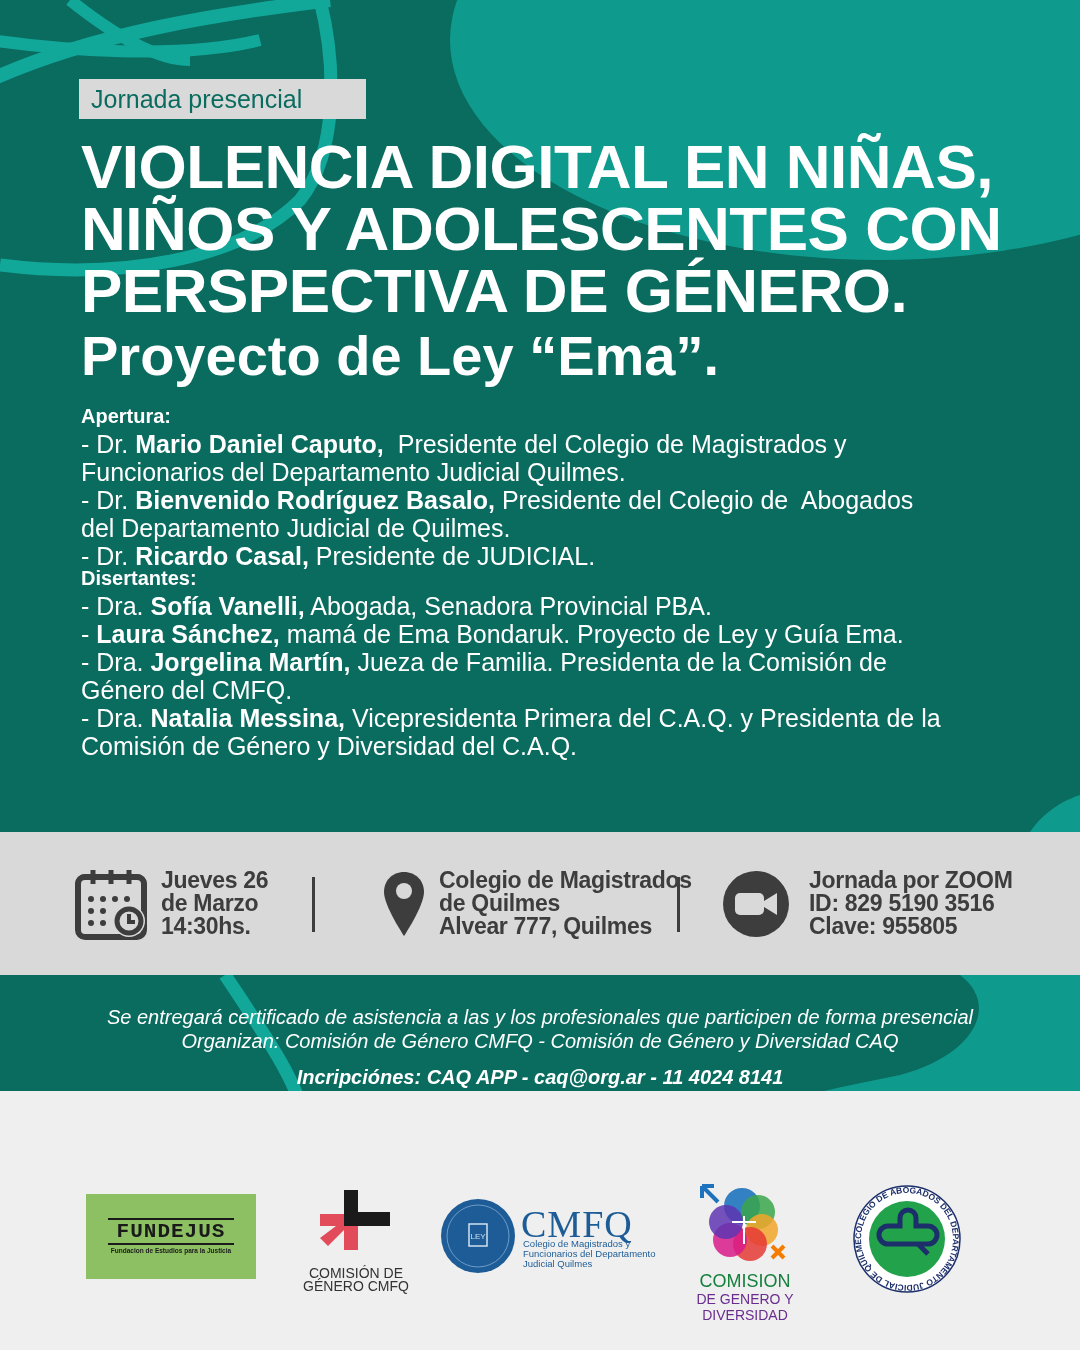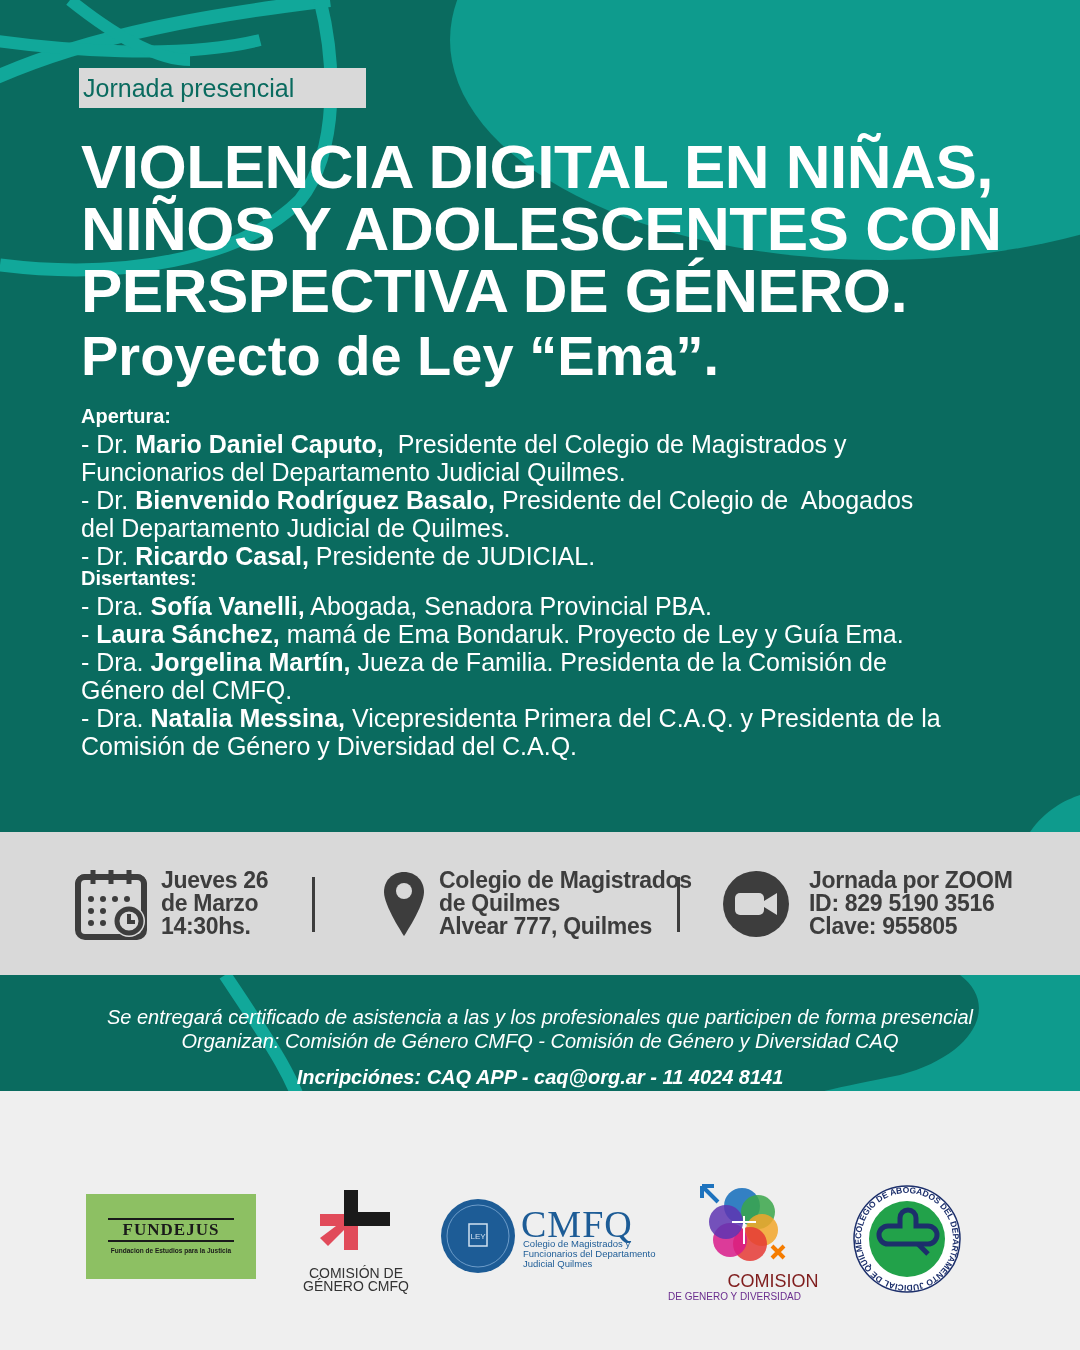--- a/index.html
+++ b/index.html
@@ -6,23 +6,23 @@
   html, body { width: 1080px; height: 1350px; overflow: hidden; background: #efefef; }
   body { font-family: "Liberation Sans", sans-serif; position: relative; }
 
   .poster { position: absolute; left: 0; top: 0; width: 1080px; height: 1350px; }
 
   
   .top { position: absolute; left: 0; top: 0; width: 1080px; height: 832px; background: #0a6b5f; overflow: hidden; }
   .deco { position: absolute; left: 0; top: 0; }
 
   .tag {
-    position: absolute; left: 79px; top: 68px; width: 287px; height: 40px;
+    position: absolute; left: 79px; top: 79px; width: 287px; height: 40px;
     background: #d9d9d9; color: #0a6b5f;
-    font-size: 25px; line-height: 40px; padding-left: 4px;
+    font-size: 25px; line-height: 40px; padding-left: 12px;
   }
   .title {
     position: absolute; left: 81px; top: 136px; width: 980px;
     color: #ffffff; font-weight: 700; font-size: 62px; line-height: 62px; letter-spacing: -0.5px;
   }
   .title div { white-space: nowrap; }
   .subtitle {
     position: absolute; left: 81px; top: 326px; color: #fff; font-weight: 700;
     font-size: 56px; line-height: 60px; white-space: nowrap;
   }
@@ -39,27 +39,27 @@
   .sep { position: absolute; top: 877px; width: 3px; height: 55px; background: #3d3d3d; }
 
   
   .lower { position: absolute; left: 0; top: 975px; width: 1080px; height: 116px; background: #0a6b5f; overflow: hidden; }
   .note { position: absolute; left: 0; width: 1080px; text-align: center; color: #fff; font-style: italic; font-size: 20px; line-height: 24px; }
   .note.bold { font-weight: 700; font-size: 20px; }
 
   
   .logos { position: absolute; left: 0; top: 1123px; width: 1080px; height: 227px; background: #efefef; }
   .fundejus { position: absolute; left: 86px; top: 1194px; width: 170px; height: 85px; background: #8dc063; }
-  .fundejus .name { position: absolute; left: 0; top: 24px; width: 170px; text-align: center; font-family: Liberation Serif, serif; font-weight: 700; font-size: 17px; color: #1a1a1a; letter-spacing: 1px; border-top: 2px solid #1a1a1a; border-bottom: 2px solid #1a1a1a; margin: 0 auto; }
+  .fundejus .name { position: absolute; left: 0; top: 24px; width: 170px; text-align: center; font-family: Liberation Mono, monospace; font-weight: 700; font-size: 21px; color: #1a1a1a; letter-spacing: 1px; border-top: 2px solid #1a1a1a; border-bottom: 2px solid #1a1a1a; margin: 0 auto; }
   .fundejus .sub { position: absolute; left: 0; top: 53px; width: 170px; text-align: center; font-size: 6.5px; font-weight: 700; color: #1a1a1a; }
   .small-cap { position: absolute; text-align: center; color: #333; font-size: 14px; line-height: 13px; }
   .cmfq-name { position: absolute; left: 521px; top: 1202px; font-family: "Liberation Serif", serif; font-size: 38px; color: #1d5c96; letter-spacing: 1px; }
   .cmfq-sub { position: absolute; left: 523px; top: 1239px; font-size: 9.5px; line-height: 10px; color: #1d5c96; }
-  .cg-title { position: absolute; left: 700px; top: 1271px; width: 146px; text-align: center; color: #7f1d1d; font-size: 18px; }
-  .cg-sub { position: absolute; left: 668px; top: 1291px; width: 154px; text-align: left; color: #6a2c8e; font-size: 10px; }
+  .cg-title { position: absolute; left: 672px; top: 1271px; width: 146px; text-align: center; color: #15803d; font-size: 18px; }
+  .cg-sub { position: absolute; left: 668px; top: 1291px; width: 154px; text-align: center; color: #6a2c8e; font-size: 14px; }
 </style>
 </head>
 <body>
 
 <div class="poster">
 
   <div class="top">
     <svg class="deco" width="1080" height="832">
 
       <ellipse cx="880" cy="40" rx="430" ry="220" fill="#0e9b8d"></ellipse>

